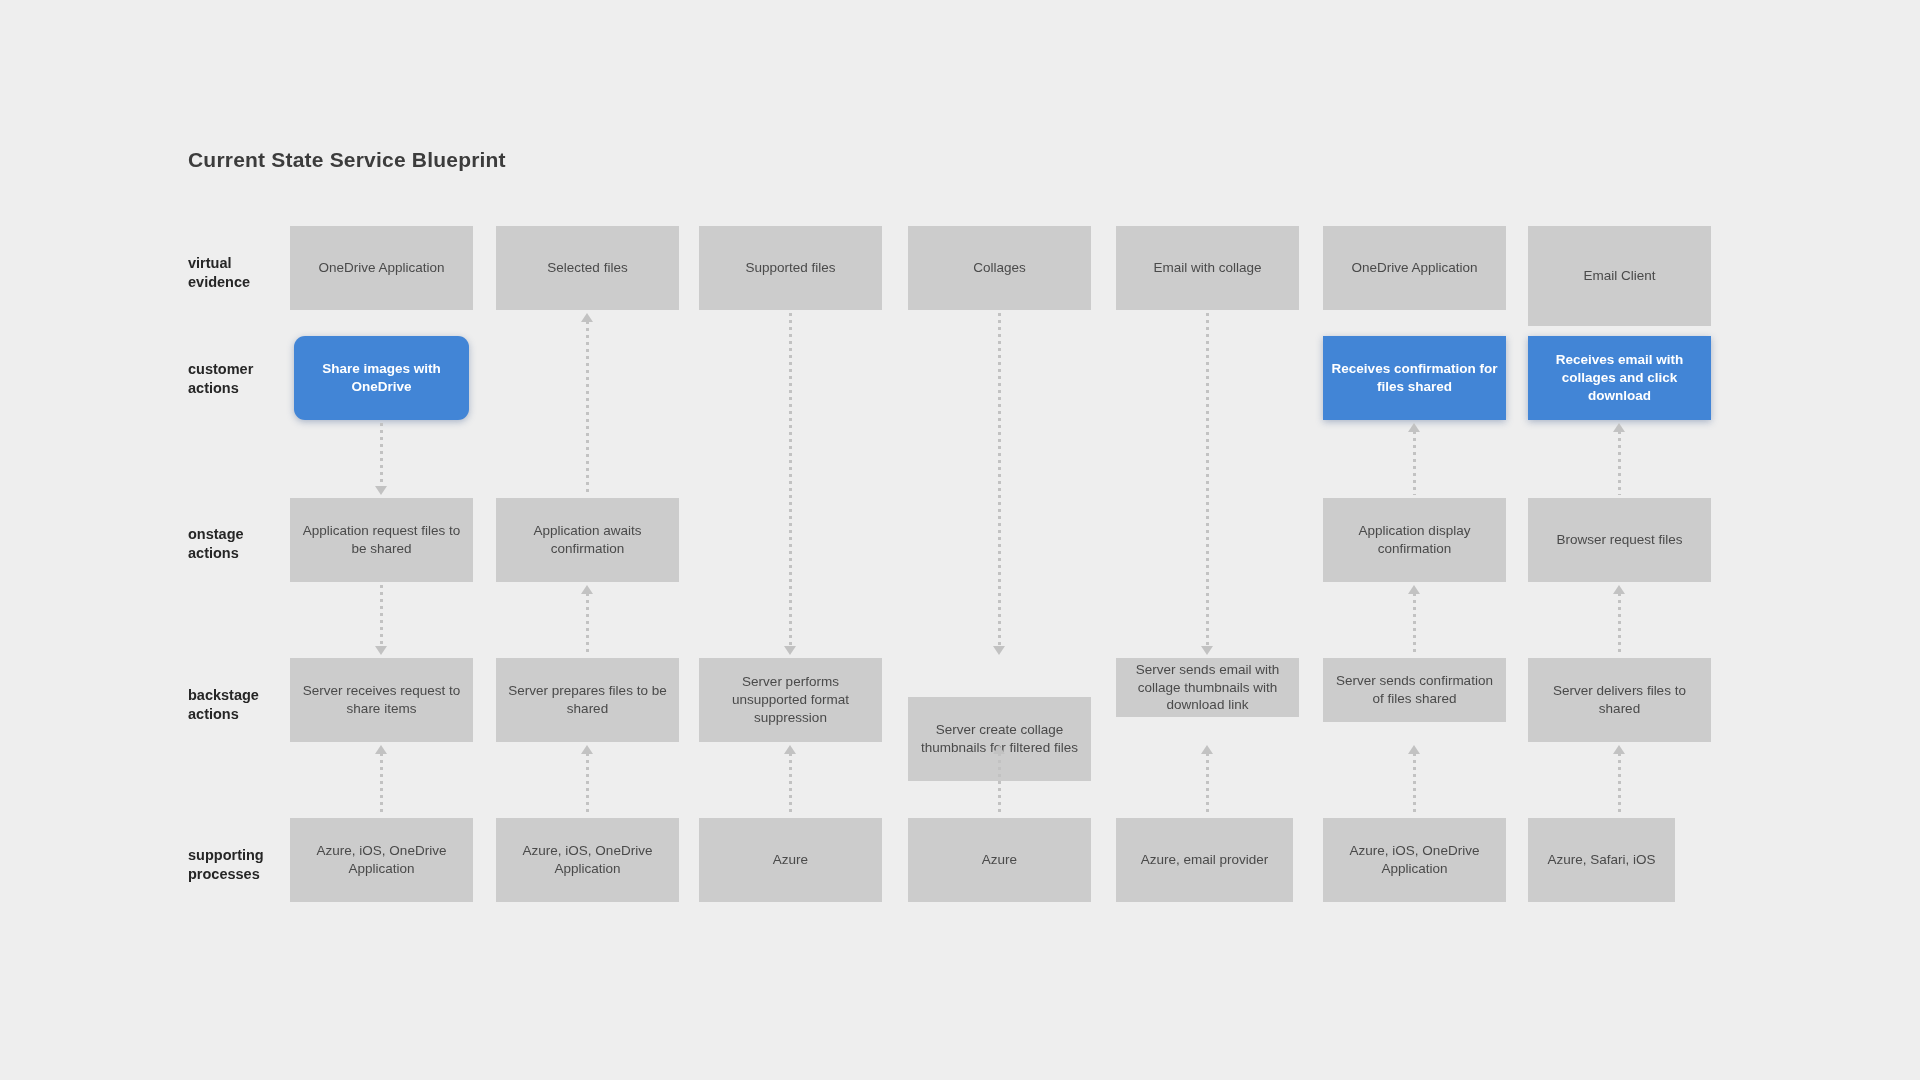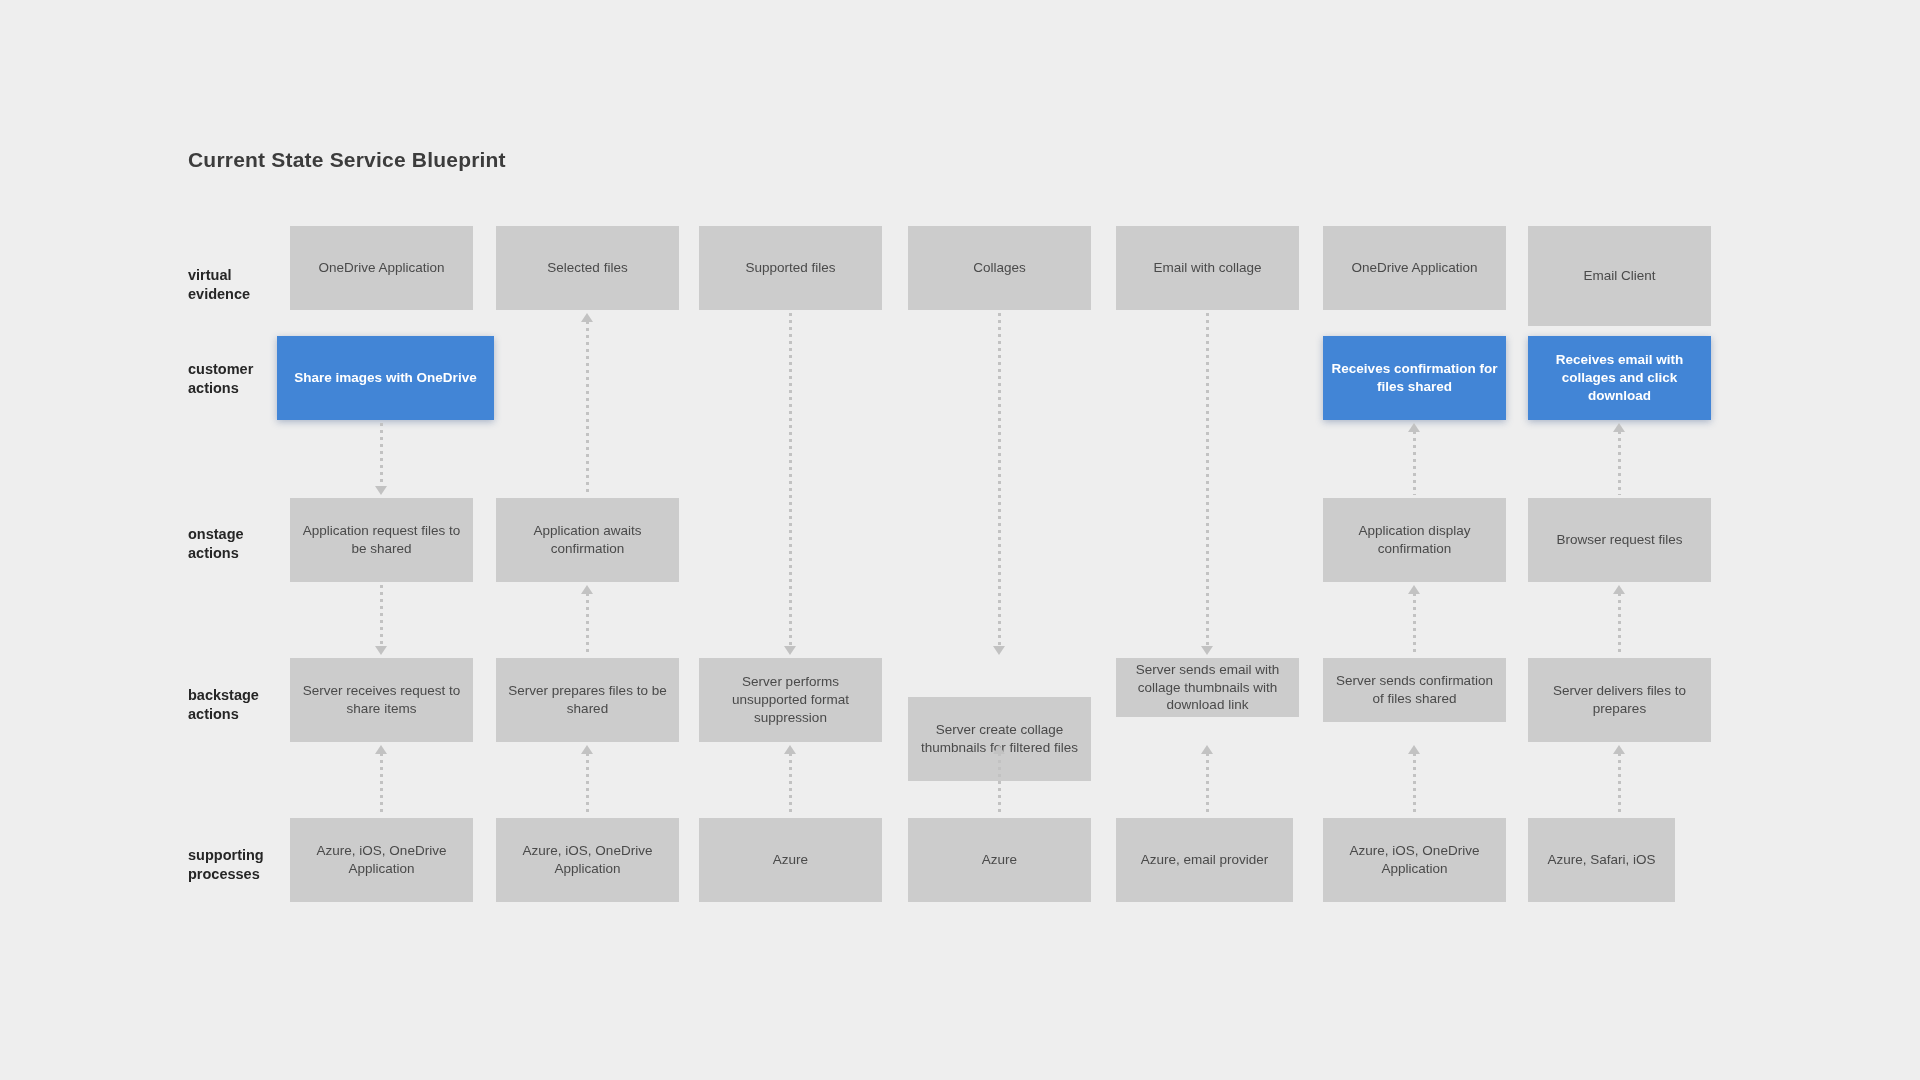--- a/index.html
+++ b/index.html
@@ -72,21 +72,21 @@
   .arrow.up .head { top: 0; border-bottom: 9px solid #c2c2c2; }
   .arrow.up .line { top: 8px; }
 </style>
 </head>
 <body>
 
 <div id="canvas">
 
   <div id="page-title">Current State Service Blueprint</div>
 
-  <div class="row-label" style="top:266px">
+  <div class="row-label" style="top:254px">
     <div>virtual</div>
     <div>evidence</div>
   </div>
   <div class="row-label" style="top:360px">
     <div>customer</div>
     <div>actions</div>
   </div>
   <div class="row-label" style="top:525px">
     <div>onstage</div>
     <div>actions</div>
@@ -97,21 +97,21 @@
   </div>
   <div class="row-label" style="top:846px">
     <div>supporting</div>
     <div>processes</div>
   </div>
 
   <div id="cells">
       <div class="cell" style="left: 290px; top: 226px; width: 183px; height: 84px;">
         <span>OneDrive Application</span>
       </div>
-      <div class="cell blue" style="left: 277px; top: 336px; width: 217px; height: 84px;">
+      <div class="cell blue" style="left: 294px; top: 336px; width: 175px; height: 84px; border-radius: 11px;">
         <span>Share images with OneDrive</span>
       </div>
       <div class="cell" style="left: 290px; top: 498px; width: 183px; height: 84px;">
         <span>Application request files to be shared</span>
       </div>
       <div class="cell" style="left: 290px; top: 658px; width: 183px; height: 84px;">
         <span>Server receives request to share items</span>
       </div>
       <div class="cell" style="left: 290px; top: 818px; width: 183px; height: 84px;">
         <span>Azure, iOS, OneDrive Application</span>
@@ -173,21 +173,21 @@
       <div class="cell" style="left: 1528px; top: 226px; width: 183px; height: 100px;">
         <span>Email Client</span>
       </div>
       <div class="cell blue" style="left: 1528px; top: 336px; width: 183px; height: 84px;">
         <span>Receives email with collages and click download</span>
       </div>
       <div class="cell" style="left: 1528px; top: 498px; width: 183px; height: 84px;">
         <span>Browser request files</span>
       </div>
       <div class="cell" style="left: 1528px; top: 658px; width: 183px; height: 84px;">
-        <span>Server delivers files to prepares</span>
+        <span>Server delivers files to shared</span>
       </div>
       <div class="cell" style="left: 1528px; top: 818px; width: 147px; height: 84px;">
         <span>Azure, Safari, iOS</span>
       </div>
     </div>
   <div id="connectors">
       <div class="arrow down" style="left: 375px; top: 423px; height: 72px;">
         <div class="line"></div>
         <div class="head"></div>
       </div>

